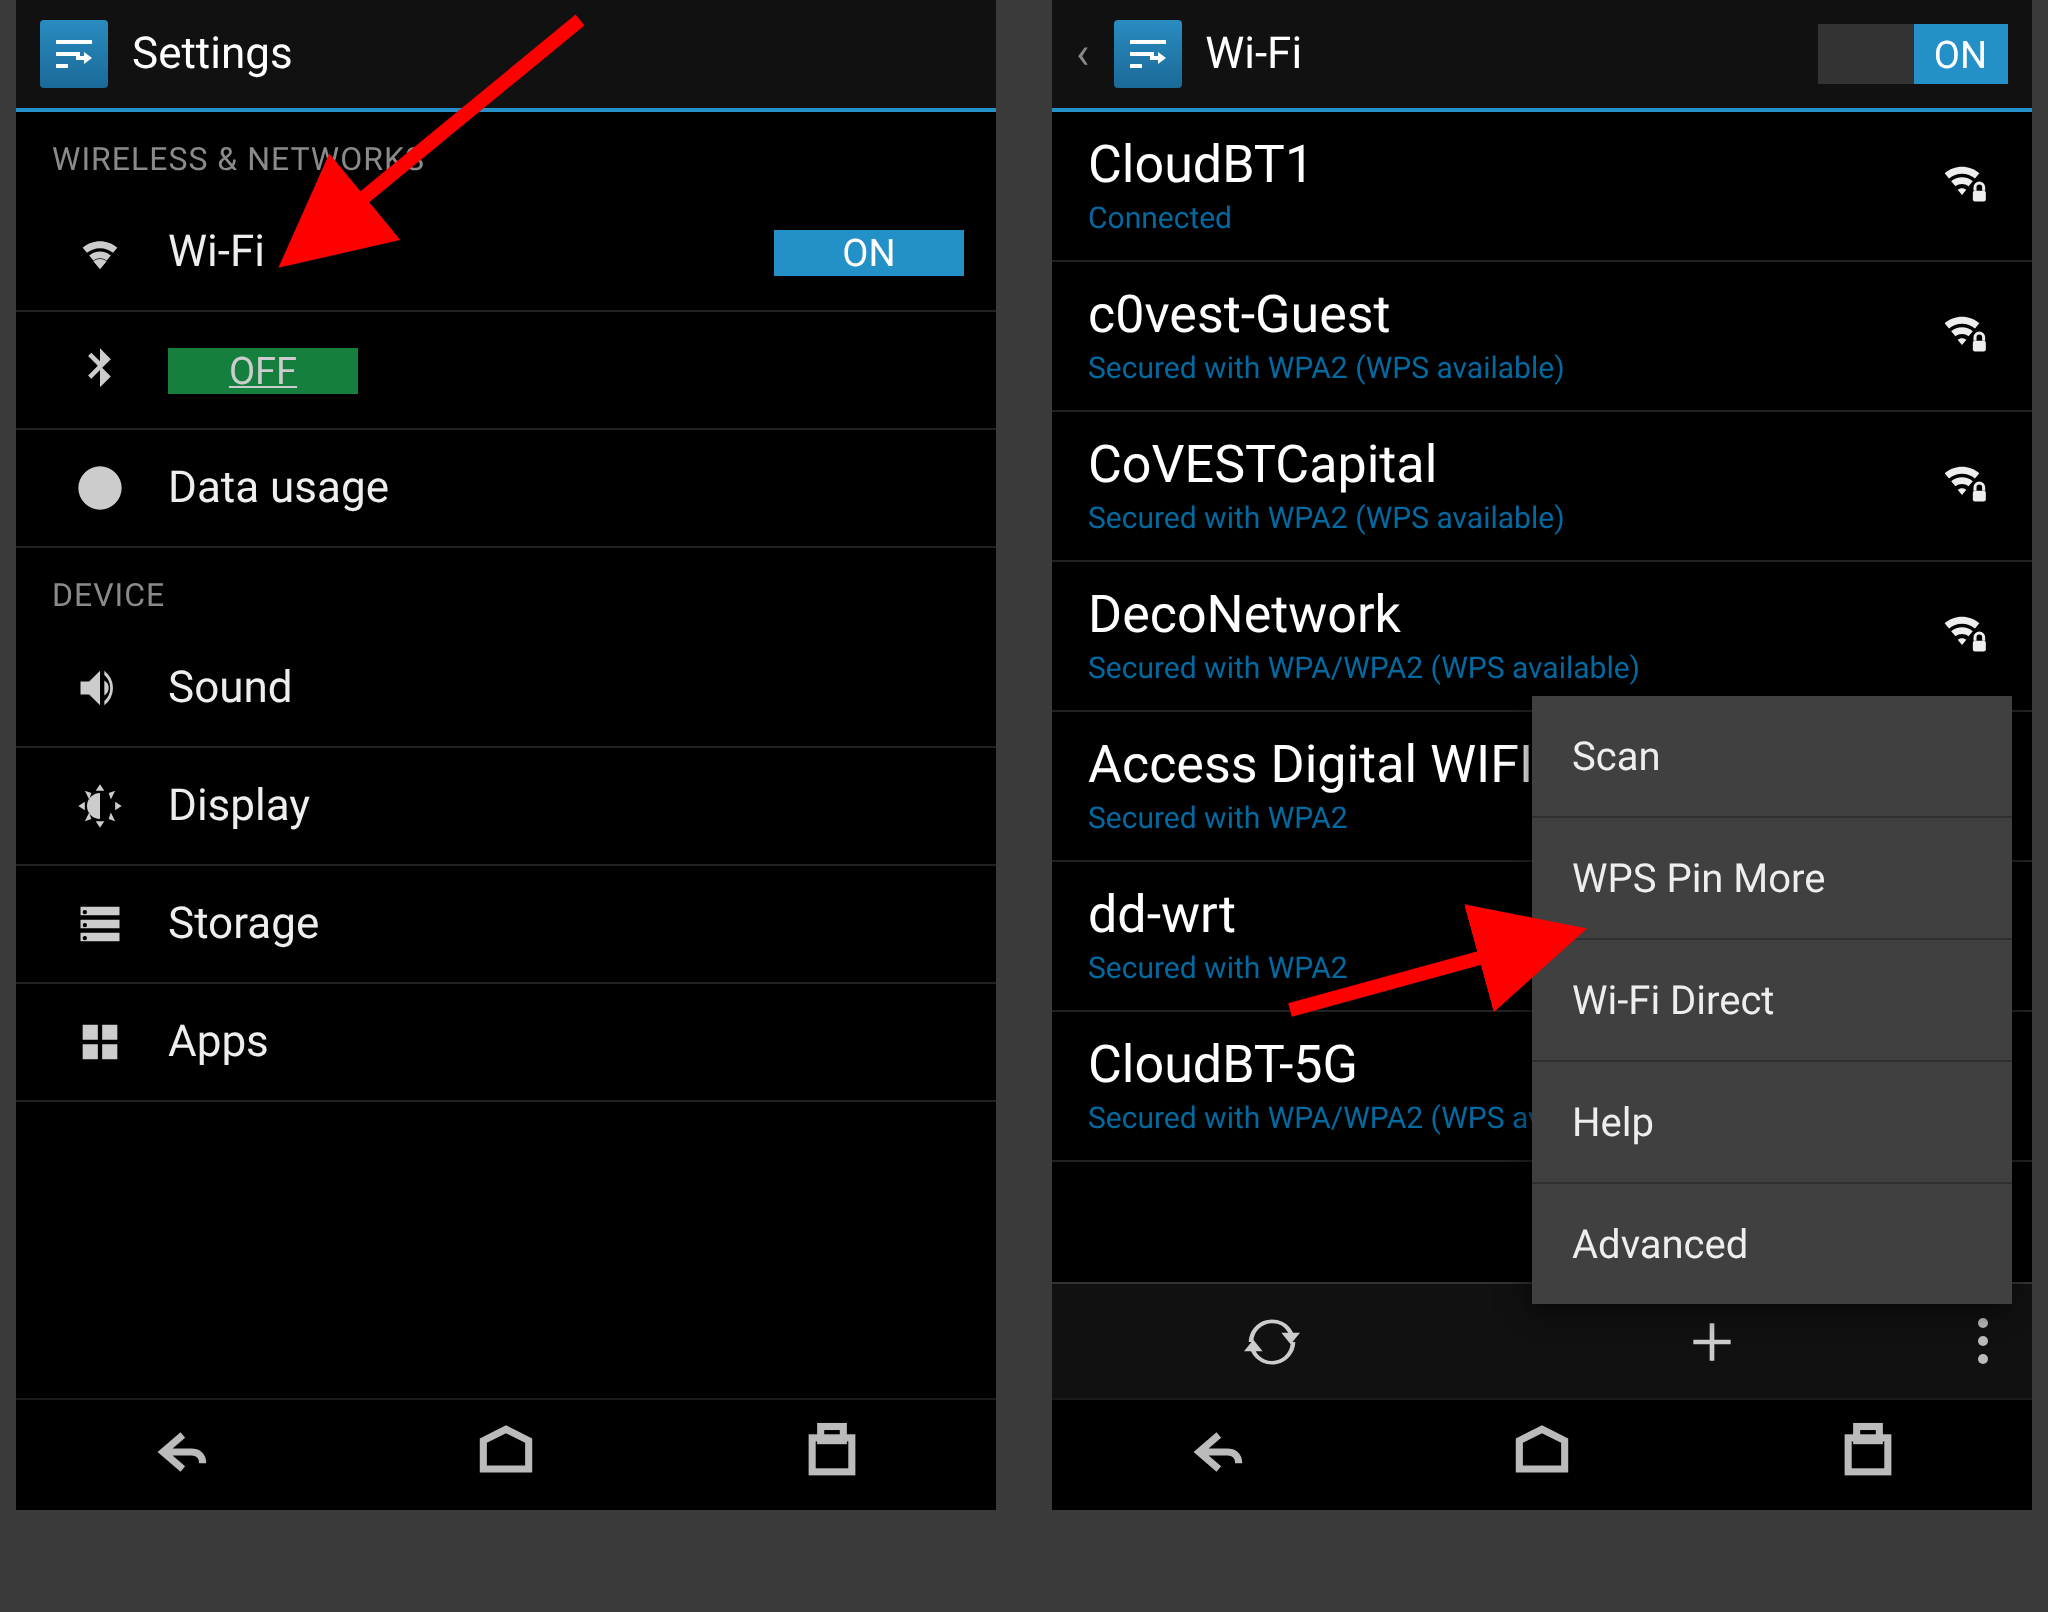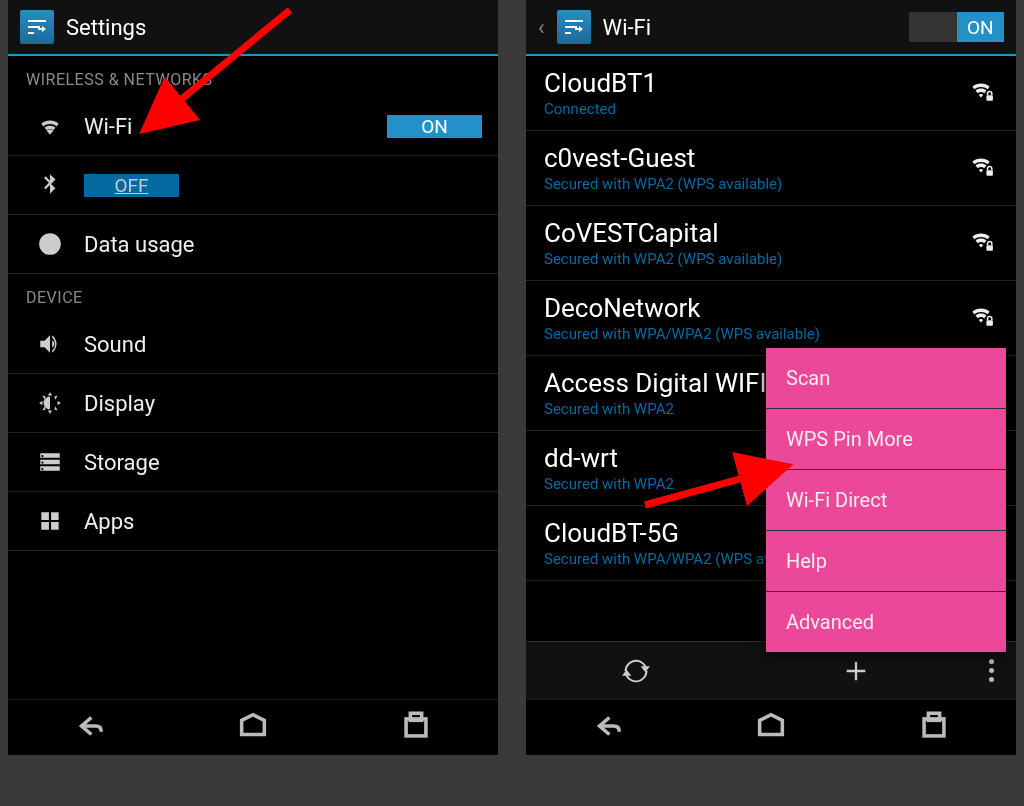--- a/index.html
+++ b/index.html
@@ -44,21 +44,21 @@
   }
   .hdr .app-icon svg { width:24px;height:24px;fill:#fff; }
   .hdr .title { font-size: 22px; color:#fff; flex:1; }
   .hdr .toggle {
     width: 95px; height: 30px;
     background: #333;
     display:flex;
   }
   .toggle .half { flex:1; display:flex;align-items:center;justify-content:center;font-size:19px;color:#aaa;}
   .toggle .on.active { background:#2390c8; color:#fff; }
-  .toggle .off.active { background:#0369a1; color:#ccc;text-decoration:underline; }
+  .toggle .off.active { background:#15803d; color:#ccc;text-decoration:underline; }
 
   
   .section-hdr {
     color:#8a8a8a;
     font-size:16px;
     padding: 14px 16px 8px 18px;
     letter-spacing:0.5px;
   }
   .row {
     display:flex;
@@ -112,21 +112,21 @@
     border-top:1px solid #1a1a1a;
   }
   .navbar svg { stroke:#bbb; fill:none; stroke-width:2.5; width:34px;height:34px; }
 
   
   .popup {
     position:absolute;
     right:10px;
     top:348px;
     width:240px;
-    background:#ec4899;
+    background:#404040;
     box-shadow: -2px 4px 12px rgba(0,0,0,.6);
     z-index:5;
   }
   .popup .pitem {
     padding:18px 20px;
     font-size:20px;
     color:#eee;
     border-bottom:1px solid #2f2f2f;
   }
   .popup .pitem:last-child { border-bottom:none; }

